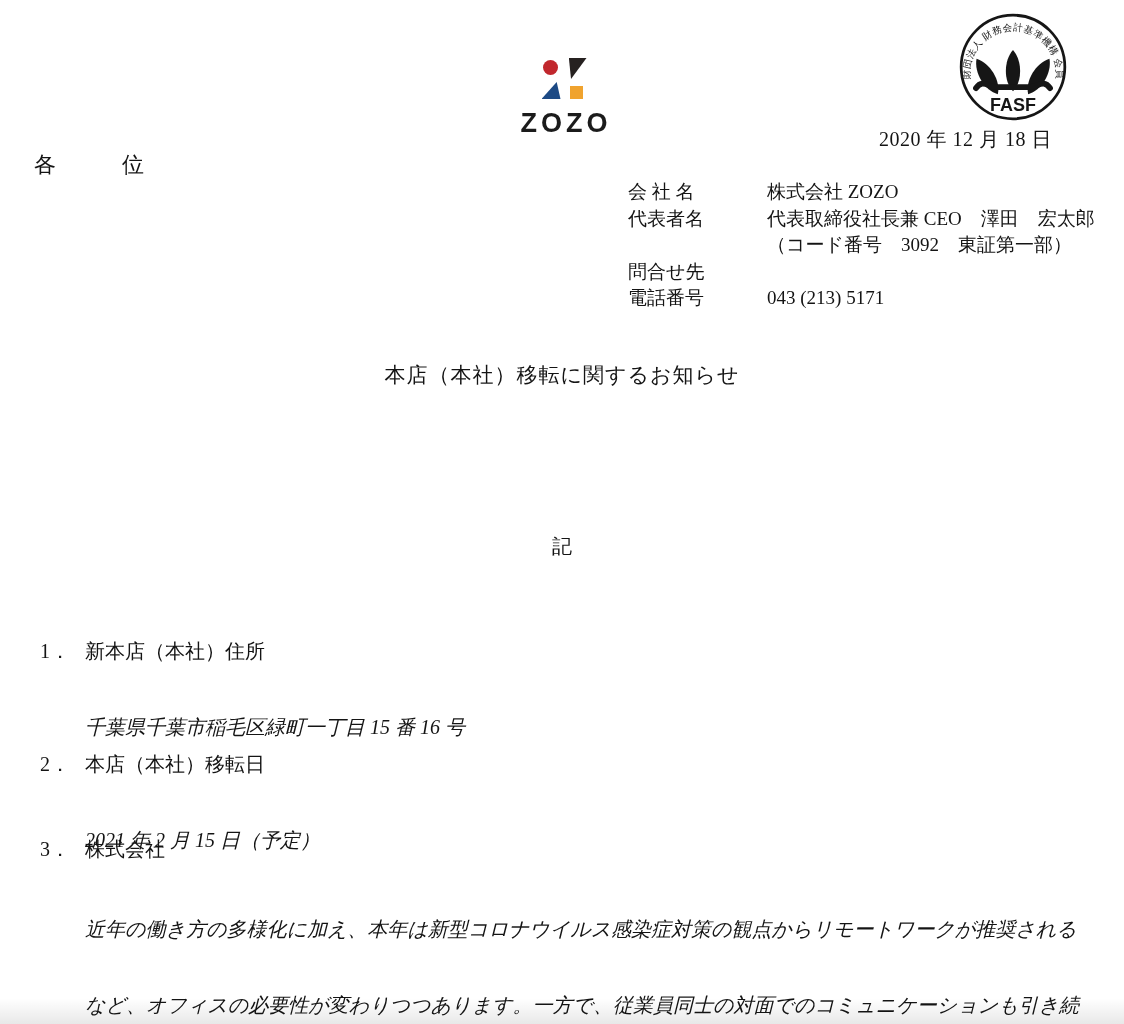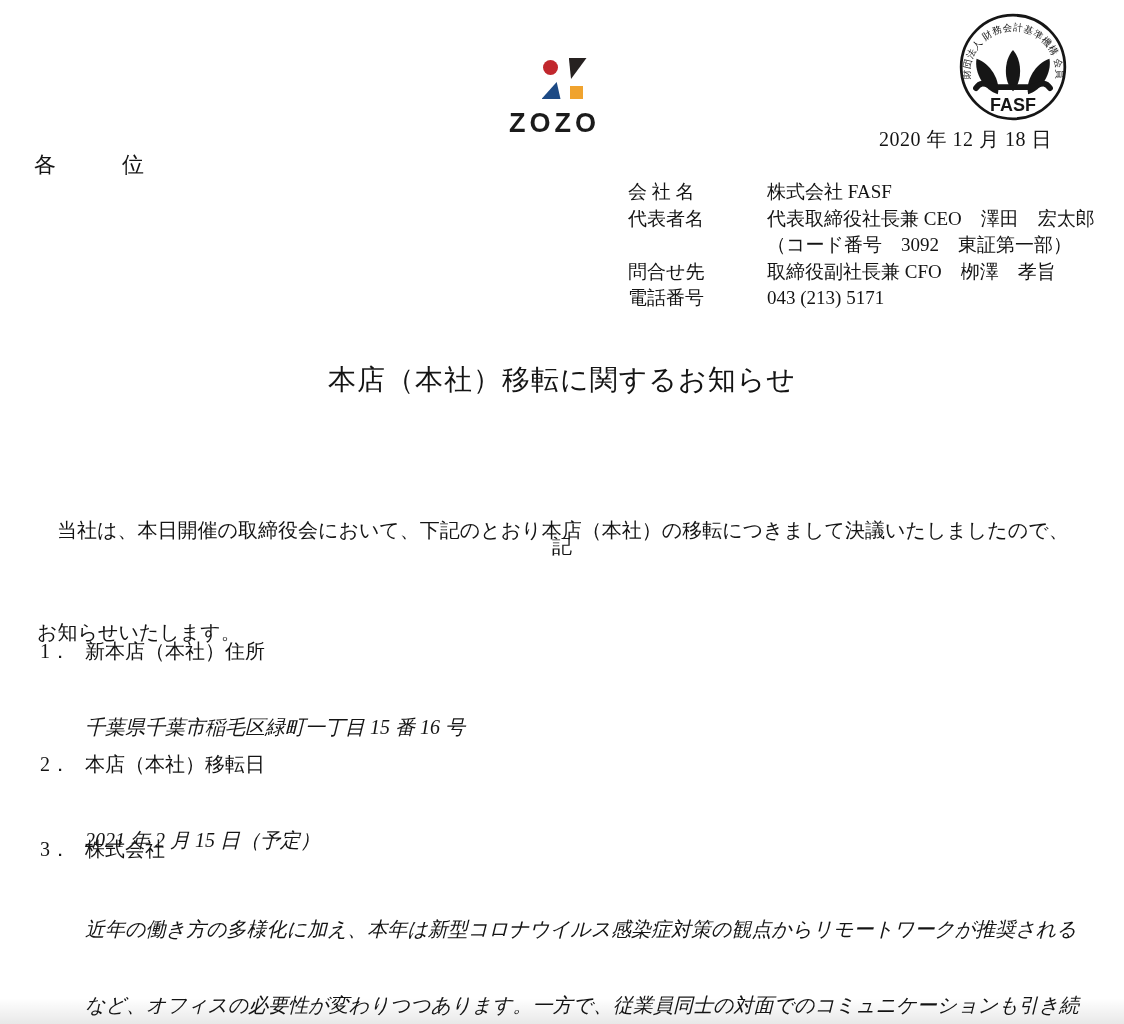--- a/index.html
+++ b/index.html
@@ -3,21 +3,21 @@
 <meta charset="utf-8">
 <style>
   html,body { margin:0; padding:0; background:#ffffff; }
   .page {
     position:relative; width:1124px; height:1024px; background:#ffffff;
     font-family:"Liberation Serif","DejaVu Serif",serif; color:#141414;
     overflow:hidden;
   }
 
   
-  .logo { position:absolute; left:505px; top:56px; width:118px; text-align:left; }
+  .logo { position:absolute; left:505px; top:56px; width:118px; text-align:center; }
   .mark { position:relative; width:47px; height:44px; margin:0 auto; }
   .mark .dot  { position:absolute; left:2px;  top:4px;    width:15px; height:15px; border-radius:50%; background:#c1272d; }
   .mark .flag { position:absolute; right:1px; top:2px;    width:18px; height:21px; background:#262120;
                 clip-path:polygon(2% 0, 100% 0, 14% 100%); }
   .mark .tri  { position:absolute; left:1px;  bottom:1px; width:19px; height:17px; background:#1d4a85;
                 clip-path:polygon(80% 0, 100% 100%, 0 100%); }
   .mark .sq   { position:absolute; right:5px; bottom:1px; width:13px; height:13px; background:#f0a32e; }
   .wordmark {
     margin-top:8px; font-family:"Liberation Sans","DejaVu Sans",sans-serif;
     font-weight:700; font-size:27px; letter-spacing:4px; padding-left:4px; color:#1b1b1b;
@@ -28,21 +28,21 @@
 
   
   .date { position:absolute; top:126px; right:72px; font-size:20px; letter-spacing:0.5px; }
   .salutation { position:absolute; left:34px; top:150px; font-size:22px; }
 
   .company { position:absolute; left:588px; top:179px; font-size:19px; }
   .company .row { display:flex; line-height:26.5px; white-space:pre;margin-left:40px; }
   .company .label { width:139px; }
 
   
-  .title { position:absolute; left:0; top:361px; width:100%; text-align:center; font-size:28px; letter-spacing:1px; }
+  .title { position:absolute; left:0; top:361px; width:100%; text-align:center; font-size:21px; letter-spacing:1px; }
   .intro { position:absolute; left:37px; top:445px; width:1060px; font-size:20px; line-height:34px; white-space:pre; }
   .record { position:absolute; left:0; top:533px; width:100%; text-align:center; font-size:20px; }
 
   .item { position:absolute; left:40px; font-size:20px; white-space:pre; }
   .item .head { line-height:30px; display:flex; }
   .item .num { width:45px; }
   .item .line { margin-left:45px; line-height:31.5px;font-style:italic; }
   #item-1 { top:590px; }
   #item-2 { top:703px; }
   #item-3 { top:788px; }
@@ -85,46 +85,41 @@
     <path d="M17,72 C23,63 29,71 36,71 L68,71 C75,71 81,63 87,72" fill="none" stroke="#161616" stroke-width="5.5" stroke-linecap="round"></path>
     <text x="52" y="94" text-anchor="middle" font-size="17" font-weight="bold" font-family="Liberation Sans, DejaVu Sans, sans-serif" fill="#161616">FASF</text>
   </svg>
 
   <div class="date">2020 年 12 月 18 日</div>
   <div class="salutation">各　　　位</div>
 
   <div class="company">
     <div class="row">
       <span class="label">会 社 名</span>
-      <span class="value">株式会社 FASF</span>
+      <span class="value">株式会社 ZOZO</span>
     </div>
     <div class="row">
       <span class="label">代表者名</span>
       <span class="value">代表取締役社長兼 CEO　澤田　宏太郎</span>
     </div>
     <div class="row">
       <span class="label"></span>
       <span class="value">（コード番号　3092　東証第一部）</span>
     </div>
     <div class="row">
       <span class="label">問合せ先</span>
-      <span class="value">取締役副社長兼 CFO　栁澤　孝旨</span>
     </div>
     <div class="row">
       <span class="label">電話番号</span>
       <span class="value">043 (213) 5171</span>
     </div>
   </div>
 
   <div class="title">本店（本社）移転に関するお知らせ</div>
 
-  <div class="intro">
-    <div>　当社は、本日開催の取締役会において、下記のとおり本店（本社）の移転につきまして決議いたしましたので、</div>
-    <div>お知らせいたします。</div>
-  </div>
 
   <div class="record">記</div>
 
   <section class="item" id="item-1">
     <div class="head">
       <span class="num">1．</span>
       <span>新本店（本社）住所</span>
     </div>
     <div class="line">千葉県千葉市稲毛区緑町一丁目 15 番 16 号</div>
   </section>

